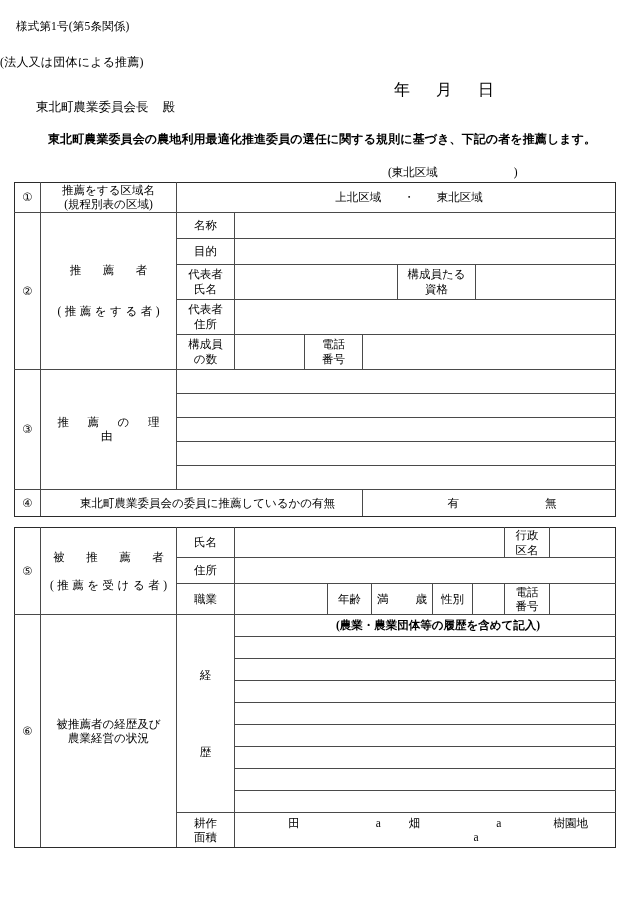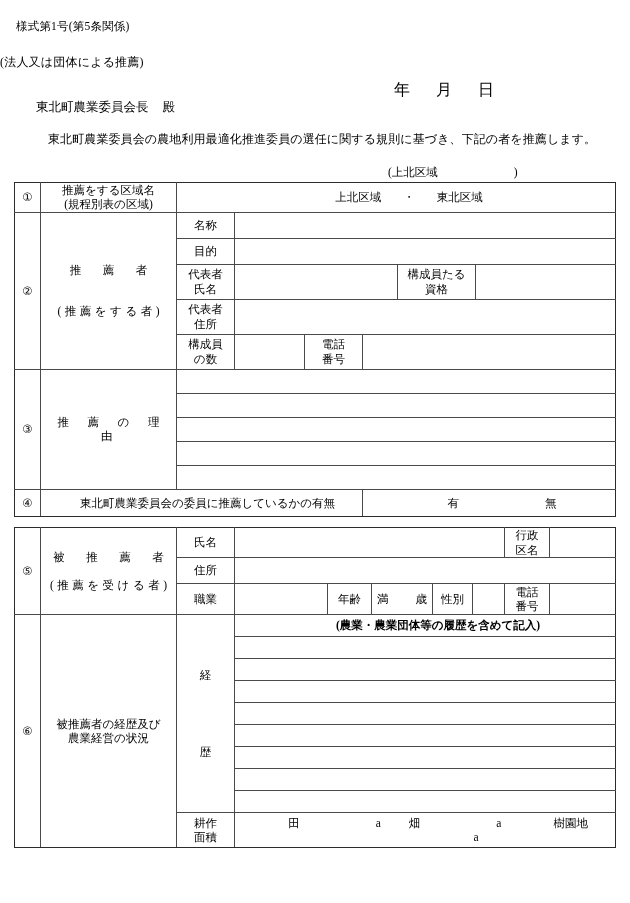--- a/index.html
+++ b/index.html
@@ -69,20 +69,21 @@
     white-space: nowrap;
   }
   .addressee .hon { margin-left: 14px; }
   .bodytext {
     position: absolute;
     left: 48px;
     top: 131px;
     font-size: 12px;
     letter-spacing: 0.1px;
     white-space: nowrap;
+    font-weight: bold;
   }
   .noteline {
     position: absolute;
     left: 38px;
     top: 165px;
     font-size: 11.5px;
     white-space: nowrap;
     width: 577px;
   }
   .noteline .seiri {
@@ -154,21 +155,21 @@
   </div>
 
   <div class="addressee">
     <span>東北町農業委員会長</span><span class="hon">殿</span>
   </div>
 
   <div class="bodytext">東北町農業委員会の農地利用最適化推進委員の選任に関する規則に基づき、下記の者を推薦します。</div>
 
   <div class="noteline">
     <span class="seiri">
-      <span>(上北区域</span><span class="paren-close">)</span>
+      <span>(東北区域</span><span class="paren-close">)</span>
     </span>
   </div>
 
   <table class="form" id="table-a">
     <colgroup>
       <col style="width:26px">
       <col style="width:136px">
       <col style="width:58px">
       <col style="width:70px">
       <col style="width:58px">

